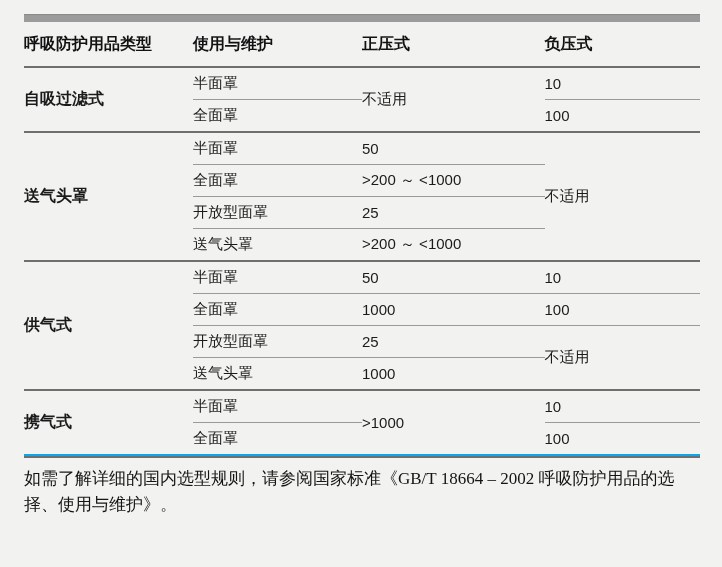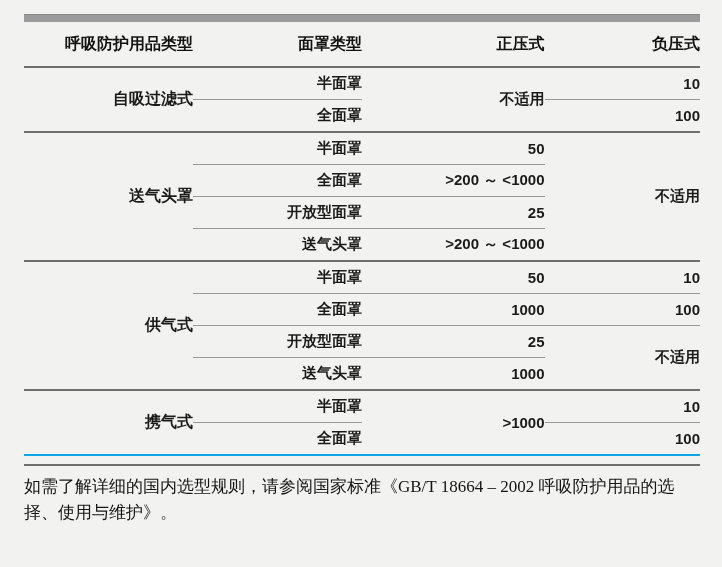--- a/index.html
+++ b/index.html
@@ -40,54 +40,52 @@
     border-collapse: collapse;
     table-layout: fixed;
     font-size: 15px;
   }
   table.apf col.c1 { width: 25%; }
   table.apf col.c2 { width: 25%; }
   table.apf col.c3 { width: 27%; }
   table.apf col.c4 { width: 23%; }
 
   table.apf th, table.apf td {
-    text-align: right;
+    text-align: left;
     vertical-align: middle;
     padding: 0;
     background: transparent;
   }
   thead th {
     font-size: 16px;
     font-weight: 700;
     color: #121212;
     height: 44px;
     border-bottom: 2px solid #6f6f6f;
   }
   tbody td {
     height: 31px;
     font-size: 15px;
     color: #1b1b1b;
-    font-weight: bold;
   }
   td.type-cell {
     font-size: 16px;
     font-weight: 700;
   }
   
   .grp-top > td {
     border-top: 2px solid #6f6f6f;
   }
   .inner-line {
     border-bottom: 1px solid #9a9a9a;
   }
   .thick-bottom {
     border-bottom: 2px solid #0ea5e9;
   }
   .note {
-    margin-top: 8px;
     padding-top: 8px;
     border-top: 2px solid #6f6f6f;
     font-size: 17px;
     line-height: 1.55;
     color: #141414;
     font-family: "Liberation Serif", "DejaVu Serif", serif;
   }
 </style>
 </head>
 <body>
@@ -100,21 +98,21 @@
   <table class="apf">
     <colgroup>
       <col class="c1">
         <col class="c2">
         <col class="c3">
         <col class="c4">
     </colgroup>
     <thead>
       <tr>
         <th>呼吸防护用品类型</th>
-        <th>面罩类型</th>
+        <th>使用与维护</th>
         <th>正压式</th>
         <th>负压式</th>
       </tr>
     </thead>
     <tbody id="apf-body">
         <tr>
           <td class="type-cell" rowspan="2">自吸过滤式</td>
           <td class="inner-line">半面罩</td>
           <td rowspan="2" class="">不适用</td>
           <td class="inner-line">10</td>

